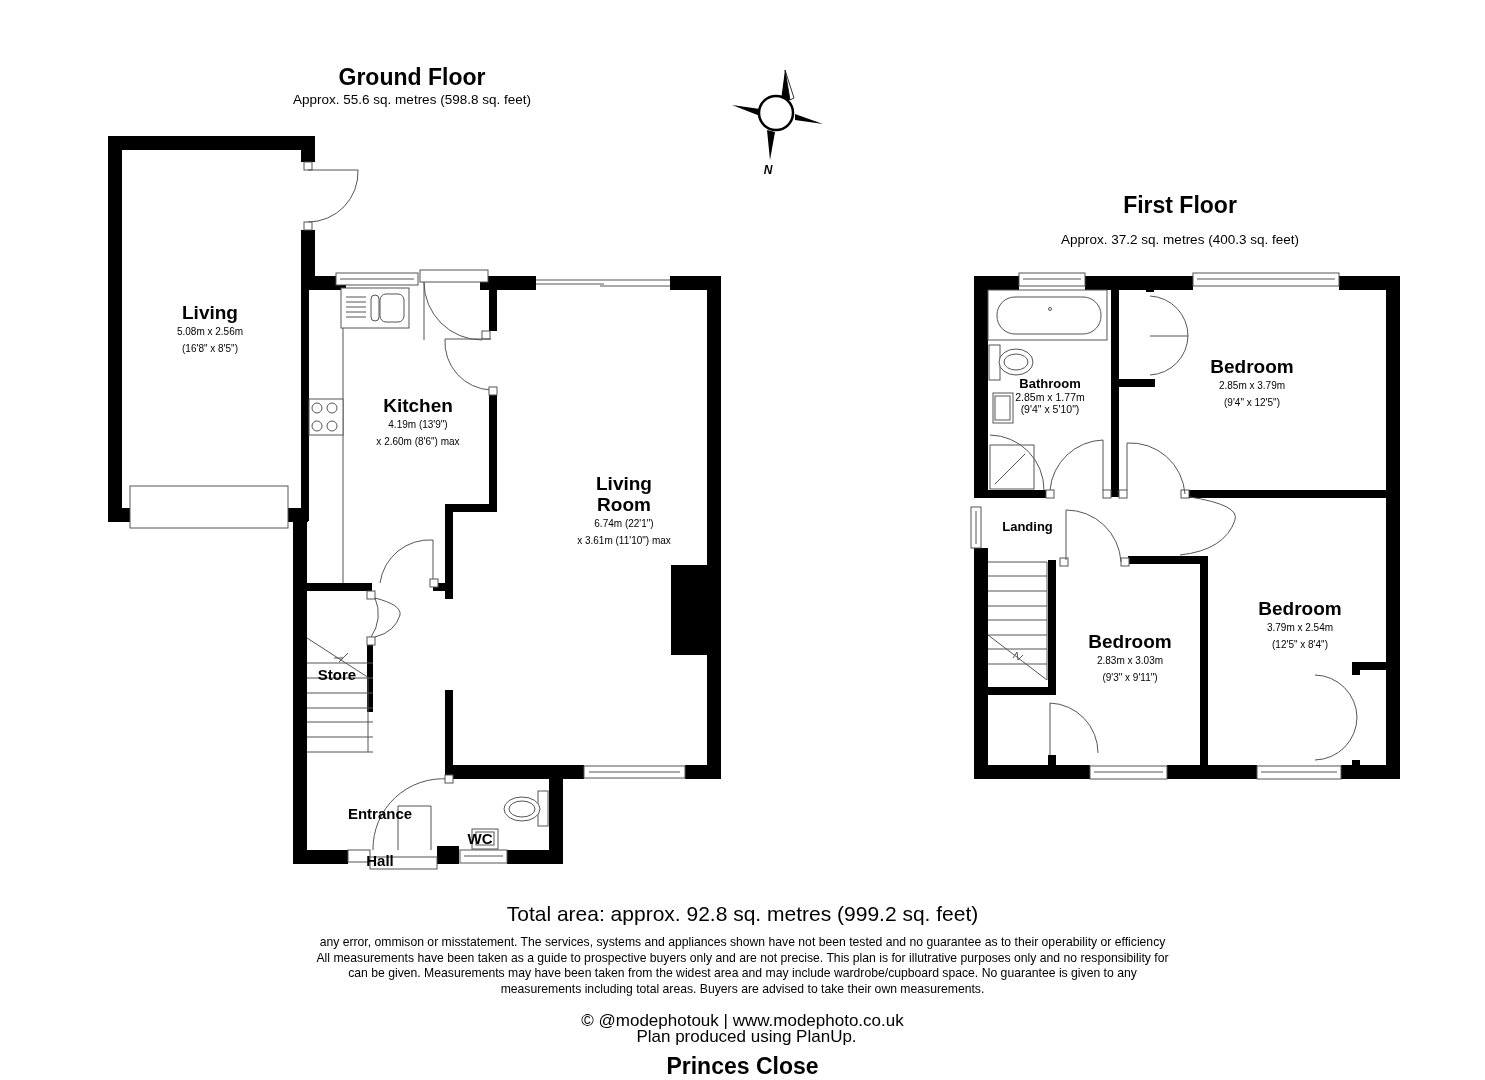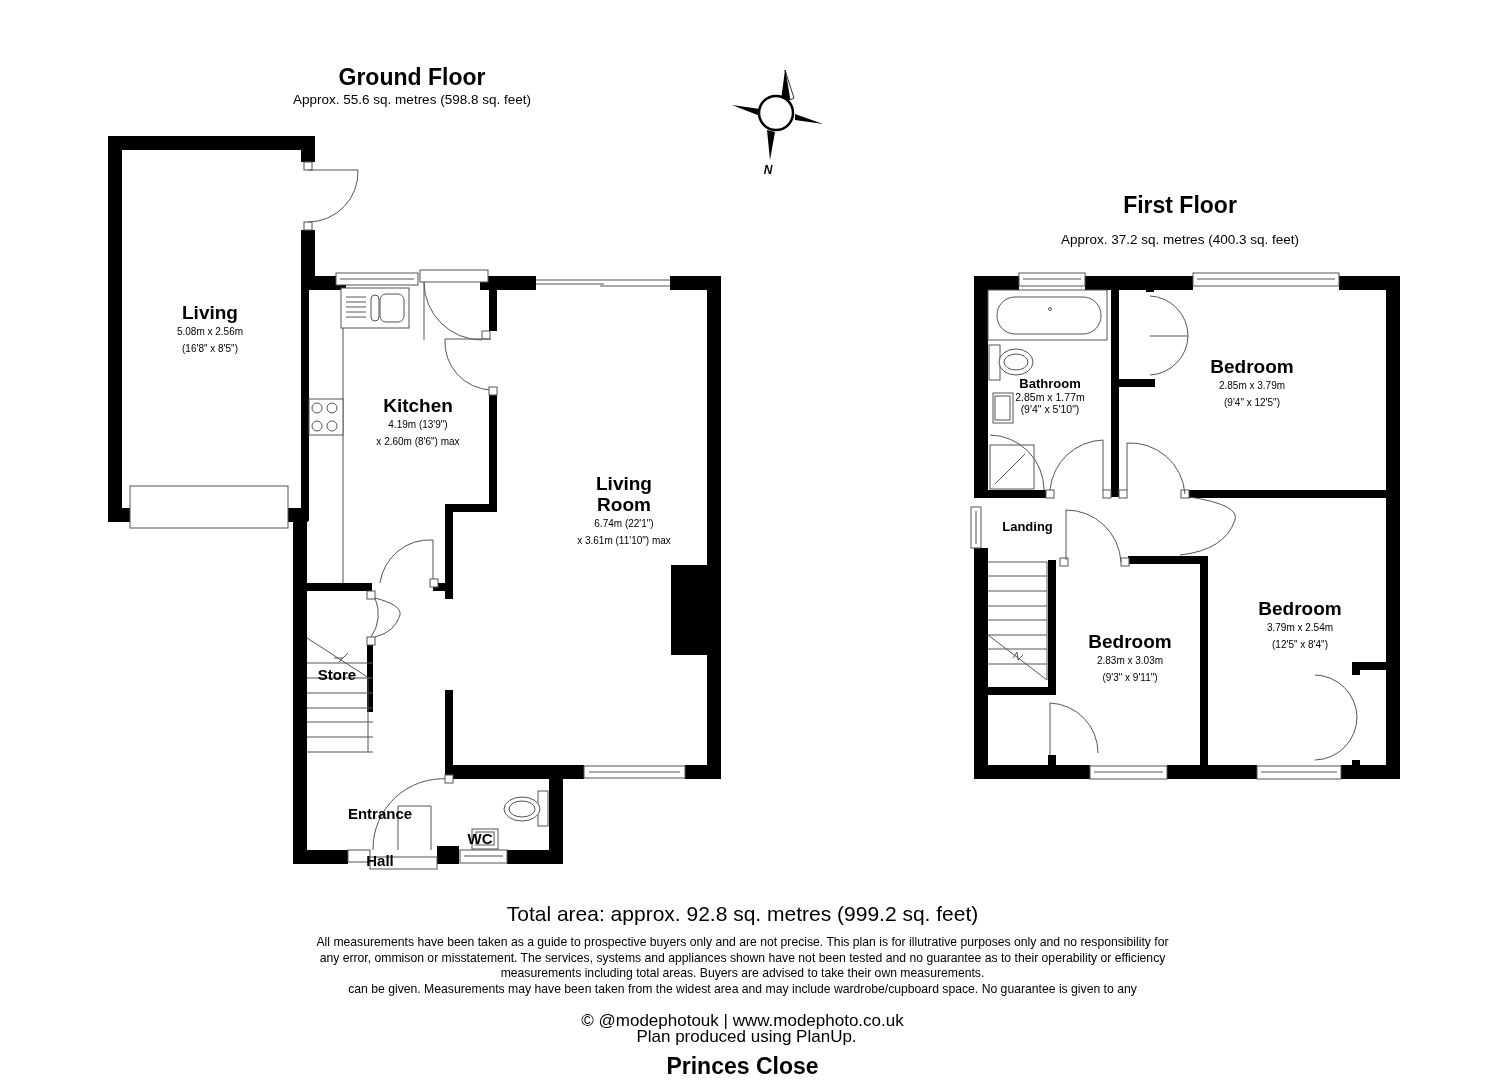--- a/index.html
+++ b/index.html
@@ -396,20 +396,20 @@
 </div>
 
 <div class="abs" style="left:1220px; top:598px; width:160px;">
   <div class="room-name">Bedroom</div>
   <div class="room-dim">3.79m x 2.54m</div>
   <div class="room-dim">(12'5" x 8'4")</div>
 </div>
 
 <div class="abs total" style="left:0; top:902px; width:1485px;">Total area: approx. 92.8 sq. metres (999.2 sq. feet)</div>
 <div class="abs" style="left:0; top:935px; width:1485px;">
+  <div class="disclaimer">any error, ommison or misstatement. The services, systems and appliances shown have not been tested and no guarantee as to their operability or efficiency</div>
   <div class="disclaimer">All measurements have been taken as a guide to prospective buyers only and are not precise. This plan is for illutrative purposes only and no responsibility for</div>
-  <div class="disclaimer">any error, ommison or misstatement. The services, systems and appliances shown have not been tested and no guarantee as to their operability or efficiency</div>
+  <div class="disclaimer">can be given. Measurements may have been taken from the widest area and may include wardrobe/cupboard space. No guarantee is given to any</div>
   <div class="disclaimer">measurements including total areas. Buyers are advised to take their own measurements.</div>
-  <div class="disclaimer">can be given. Measurements may have been taken from the widest area and may include wardrobe/cupboard space. No guarantee is given to any</div>
 </div>
 <div class="abs credit" style="left:0; top:1013px; width:1485px;">© @modephotouk | www.modephoto.co.uk</div>
 <div class="abs credit" style="left:4px; top:1029px; width:1485px;">Plan produced using PlanUp.</div>
 <div class="abs address" style="left:0; top:1053px; width:1485px;">Princes Close</div>
 
 </body></html>

